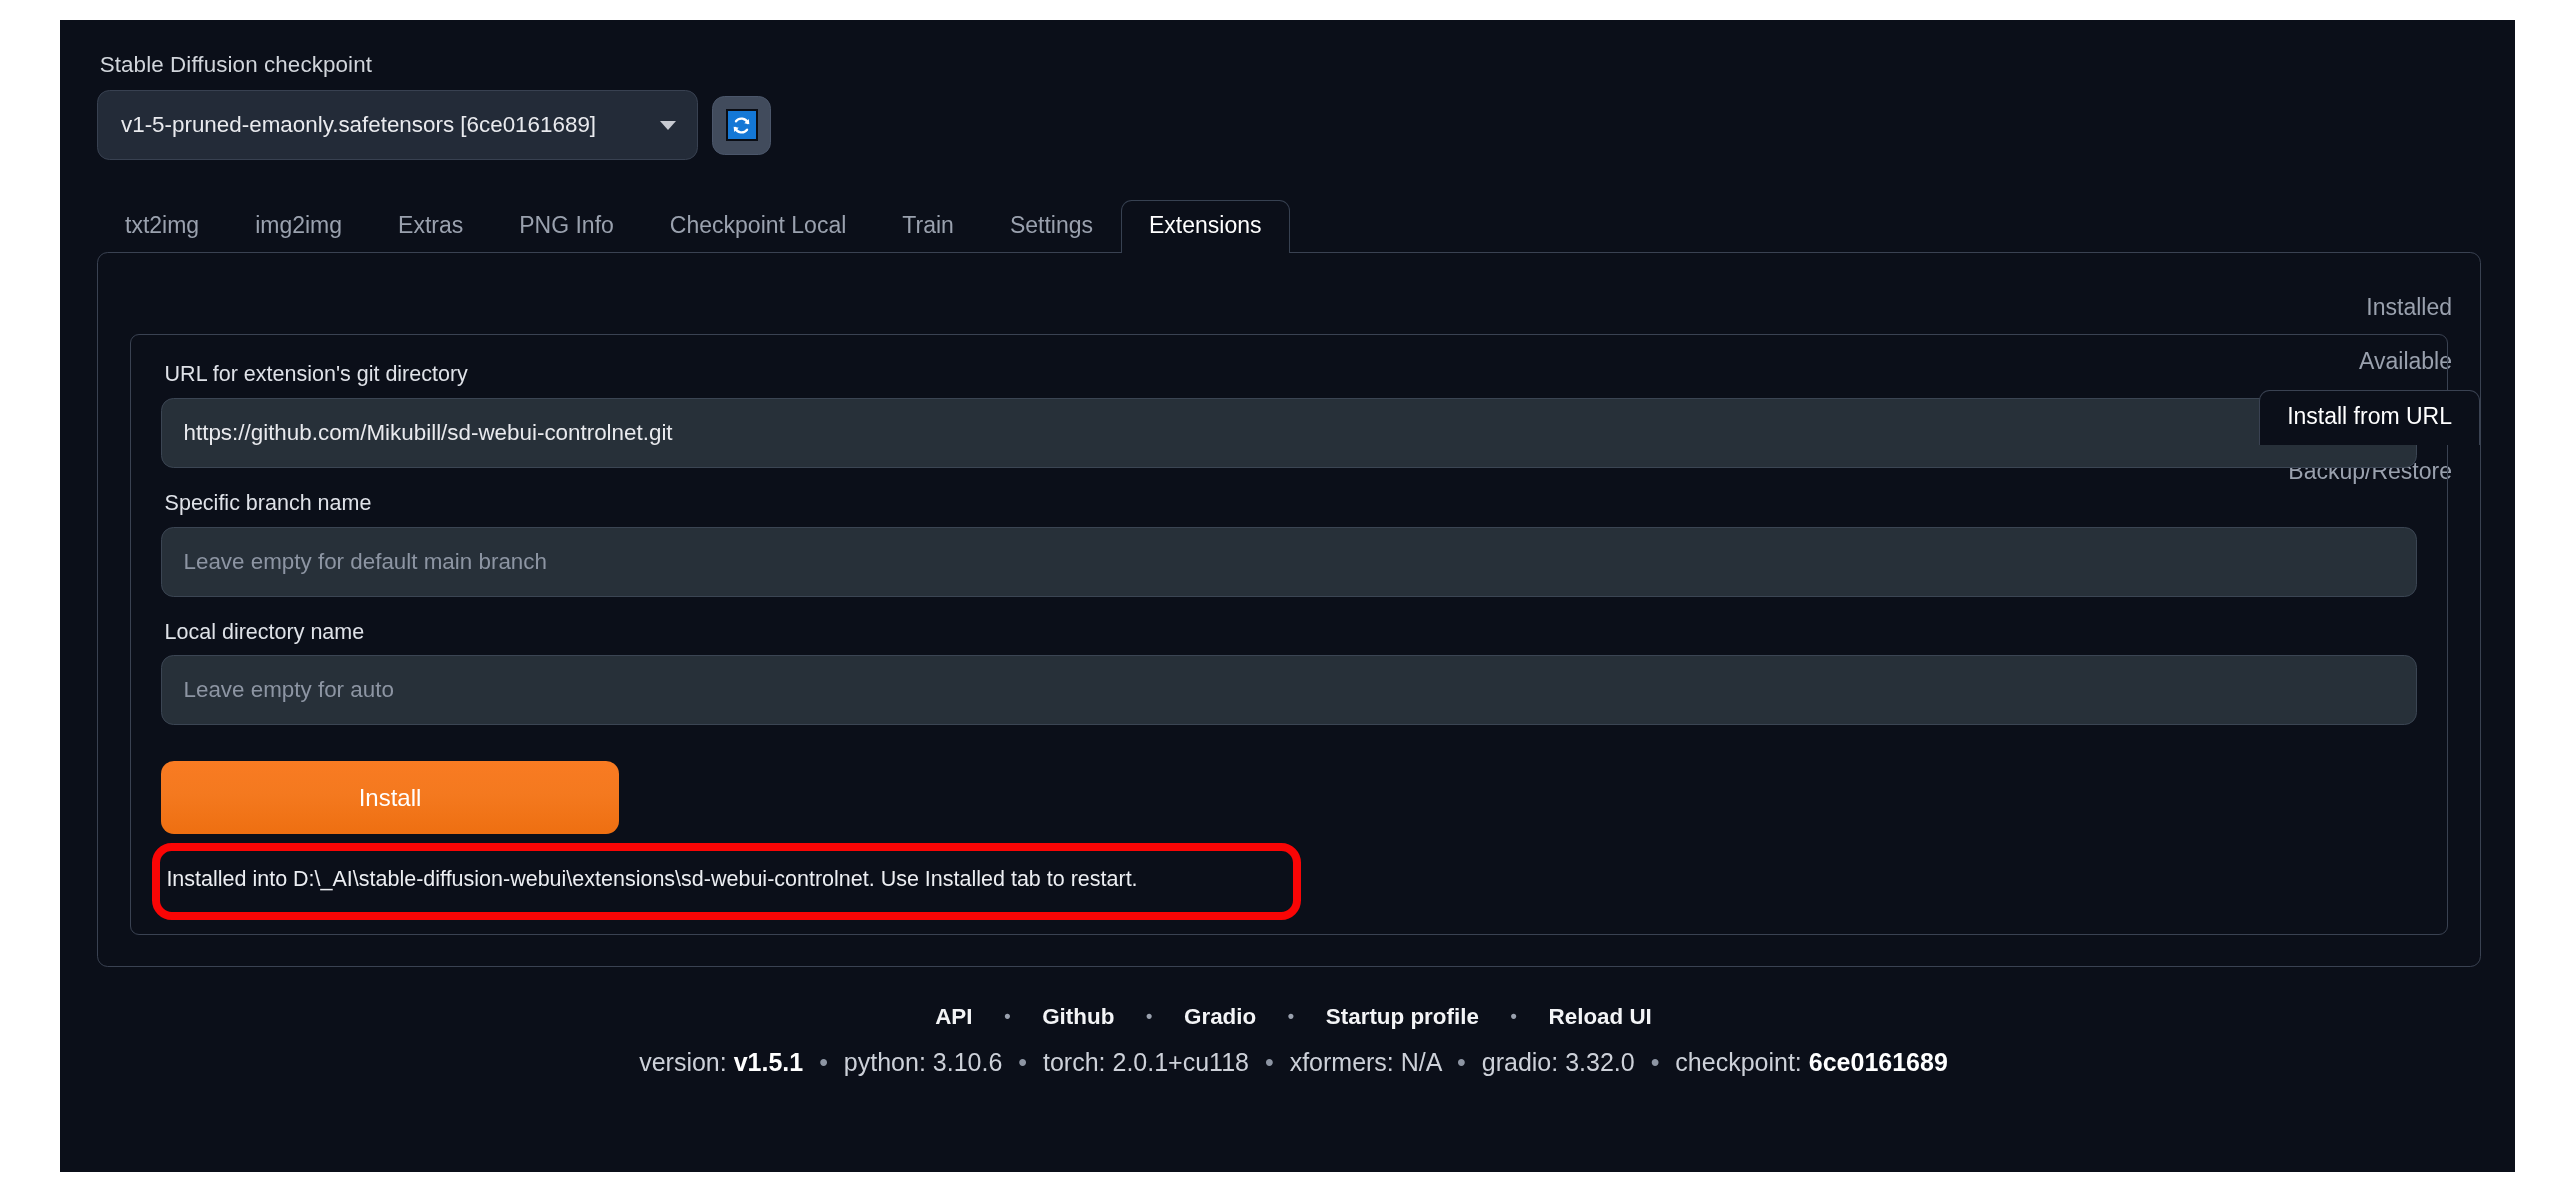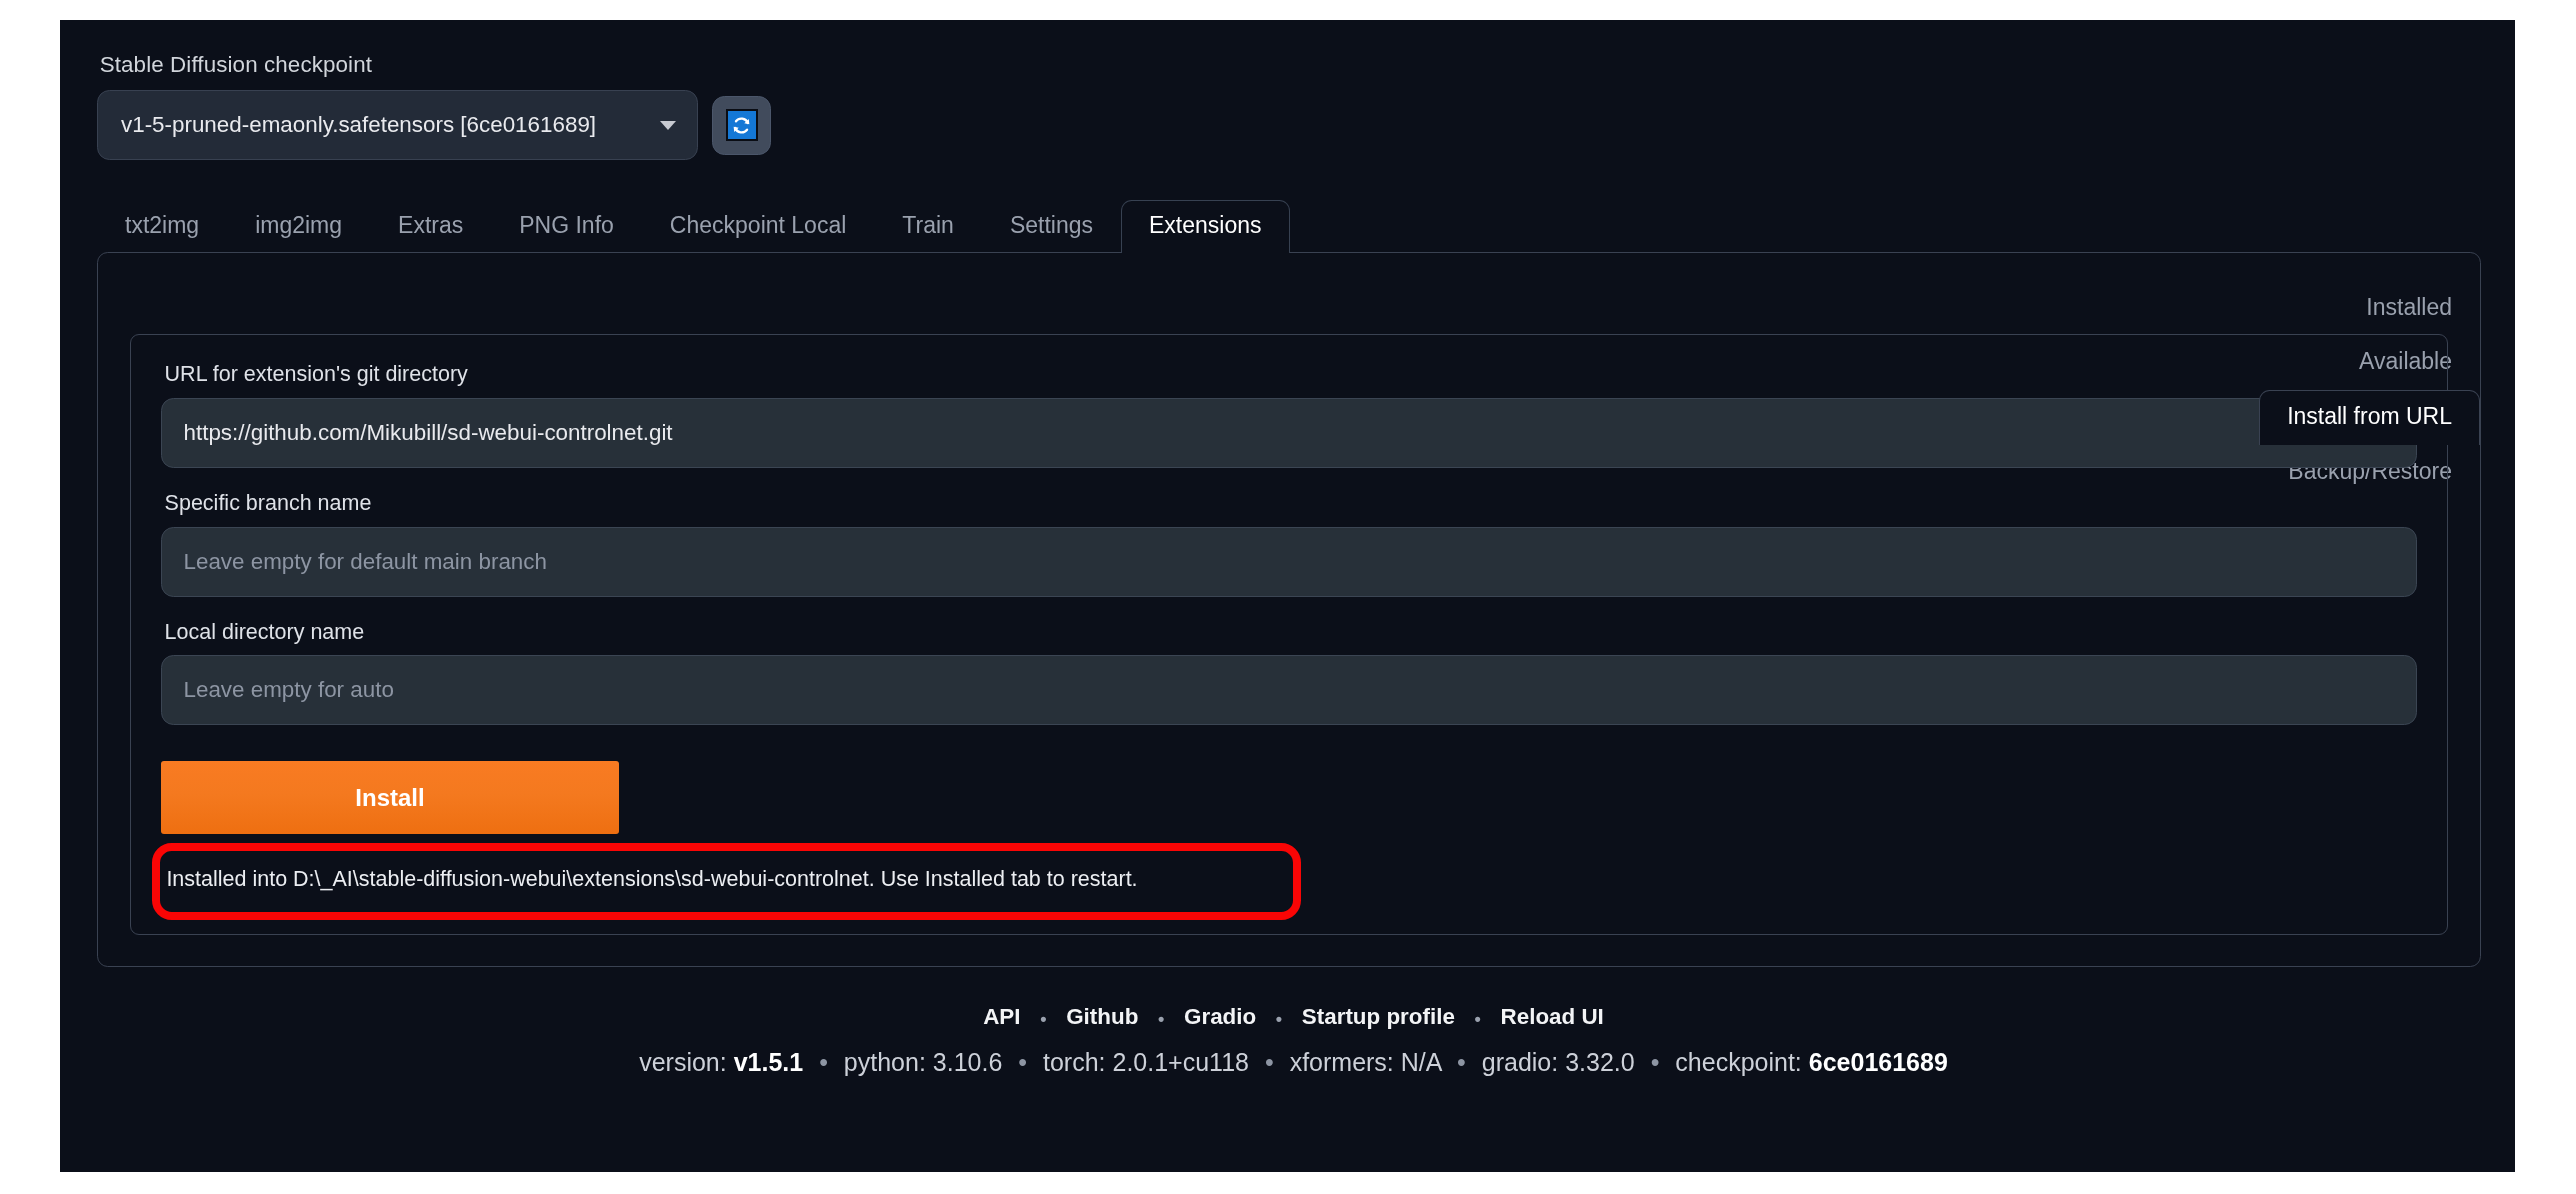--- a/index.html
+++ b/index.html
@@ -150,24 +150,24 @@
     cursor: text;
   }
   .finput.placeholder { color: #8d95a3; }
 
   
   .install-btn {
     margin: 36px 0 0 0;
     width: 458px; height: 73px;
     background: linear-gradient(180deg, #f97b22 0%, #f4791f 45%, #ee6f11 100%);
     border: none;
-    border-radius: 3px;
+    border-radius: 13px;
     color: #ffffff;
     font-family: "Liberation Sans", sans-serif;
-    font-size: 24px; font-weight: bold;
+    font-size: 24px; font-weight: normal;
     cursor: pointer;
     display: flex; align-items: center; justify-content: center;
   }
 
   
   .status-wrap {
     margin-top: 19.7px;
     position: relative;
     width: 1131px;
   }
@@ -183,22 +183,22 @@
     position: relative;
     font-size: 21.5px;
     color: #eceef2;
     padding: 12.5px 5.4px 12.5px 5.4px;
     white-space: nowrap;
   }
 
   
   .footer { margin-top: 36px; text-align: center; }
   .flinks {
-    display: flex; justify-content: center; align-items: flex-end;
-    gap: 0; font-size: 22.4px; font-weight: bold;
+    display: flex; justify-content: center; align-items: center;
+    gap: 12px; font-size: 22.4px; font-weight: bold;
   }
   .flink { color: #f3f4f6; cursor: pointer; padding: 0 19.7px; }
   .fdot { color: #9aa1ae; font-size: 18px; }
   .fversion {
     margin-top: 18px;
     font-size: 25px;
     color: #cdd1d9;
   }
   .fversion .b { font-weight: bold; color: #ffffff; }
   .fversion .sep { color: #8d95a3; padding: 0 9px; }

